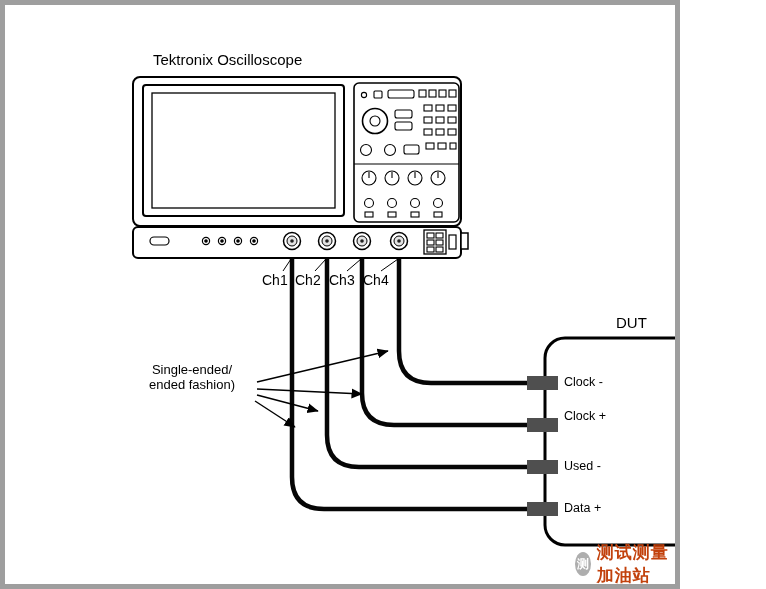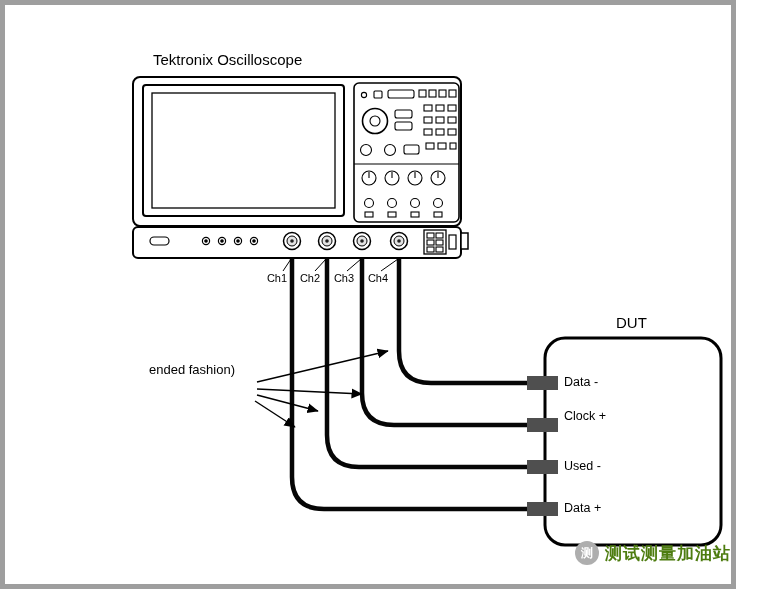--- a/index.html
+++ b/index.html
@@ -1,33 +1,33 @@
 <!DOCTYPE html>
 <html><head>
 <meta charset="utf-8">
 <style>
   html,body{margin:0;padding:0;background:#ffffff;}
   .stage{
-    position:relative;width:736px;height:589px;background:#ffffff;
+    position:relative;width:680px;height:589px;background:#ffffff;
     font-family:"Liberation Sans", sans-serif;overflow:hidden;color:#000;
   }
   .art{position:absolute;left:0;top:0;}
   .lbl{position:absolute;white-space:nowrap;}
   .title{left:153px;top:51px;font-size:15px;}
-  .ch{top:272px;width:30px;text-align:center;font-size:11px;}
+  .ch{top:272px;width:30px;font-size:14px;}
   .ch1{left:262px}.ch2{left:295px}.ch3{left:329px}.ch4{left:363px}
   .probe-note{position:absolute;left:108px;top:363px;width:168px;text-align:center;
     font-size:13px;line-height:14.5px;}
   .dut-title{left:616px;top:314px;font-size:15px;}
   .pin{left:564px;font-size:12.5px;}
   .pin1{top:375px}.pin2{top:409px}.pin3{top:459px}.pin4{top:501px}
   .watermark{position:absolute;left:575px;top:541px;display:flex;align-items:center;gap:6px;}
   .wm-logo{width:24px;height:24px;border-radius:50%;background:#aeaeae;color:#ffffff;
     display:flex;align-items:center;justify-content:center;font-size:12px;font-weight:bold;}
-  .wm-text{font-size:17px;font-weight:bold;color:#4d7c0f;letter-spacing:1px;}
+  .wm-text{font-size:17px;font-weight:bold;color:#c2410c;letter-spacing:1px;}
   .frame{position:absolute;inset:0;border:5px solid #9e9e9e;pointer-events:none;}
 </style>
 </head>
 <body>
 
 <div class="stage">
 
   <svg class="art" width="766" height="589" viewBox="0 0 766 589">
     <defs>
       <marker id="arrowhead" markerWidth="9" markerHeight="8" refX="7.5" refY="4" orient="auto">
@@ -168,26 +168,27 @@
   </svg>
 
   <div class="lbl title">Tektronix Oscilloscope</div>
 
   <div class="lbl ch ch1">Ch1</div>
   <div class="lbl ch ch2">Ch2</div>
   <div class="lbl ch ch3">Ch3</div>
   <div class="lbl ch ch4">Ch4</div>
 
   <div class="probe-note">
+    <div>Single-ended/</div>
     <div>ended fashion)</div>
   </div>
 
   <div class="lbl dut-title">DUT</div>
 
-  <div class="lbl pin pin1">Data -</div>
+  <div class="lbl pin pin1">Clock -</div>
   <div class="lbl pin pin2">Clock +</div>
   <div class="lbl pin pin3">Used -</div>
   <div class="lbl pin pin4">Data +</div>
 
   <div class="watermark">
     <span class="wm-logo">测</span>
     <span class="wm-text">测试测量加油站</span>
   </div>
 
   <div class="frame"></div>

